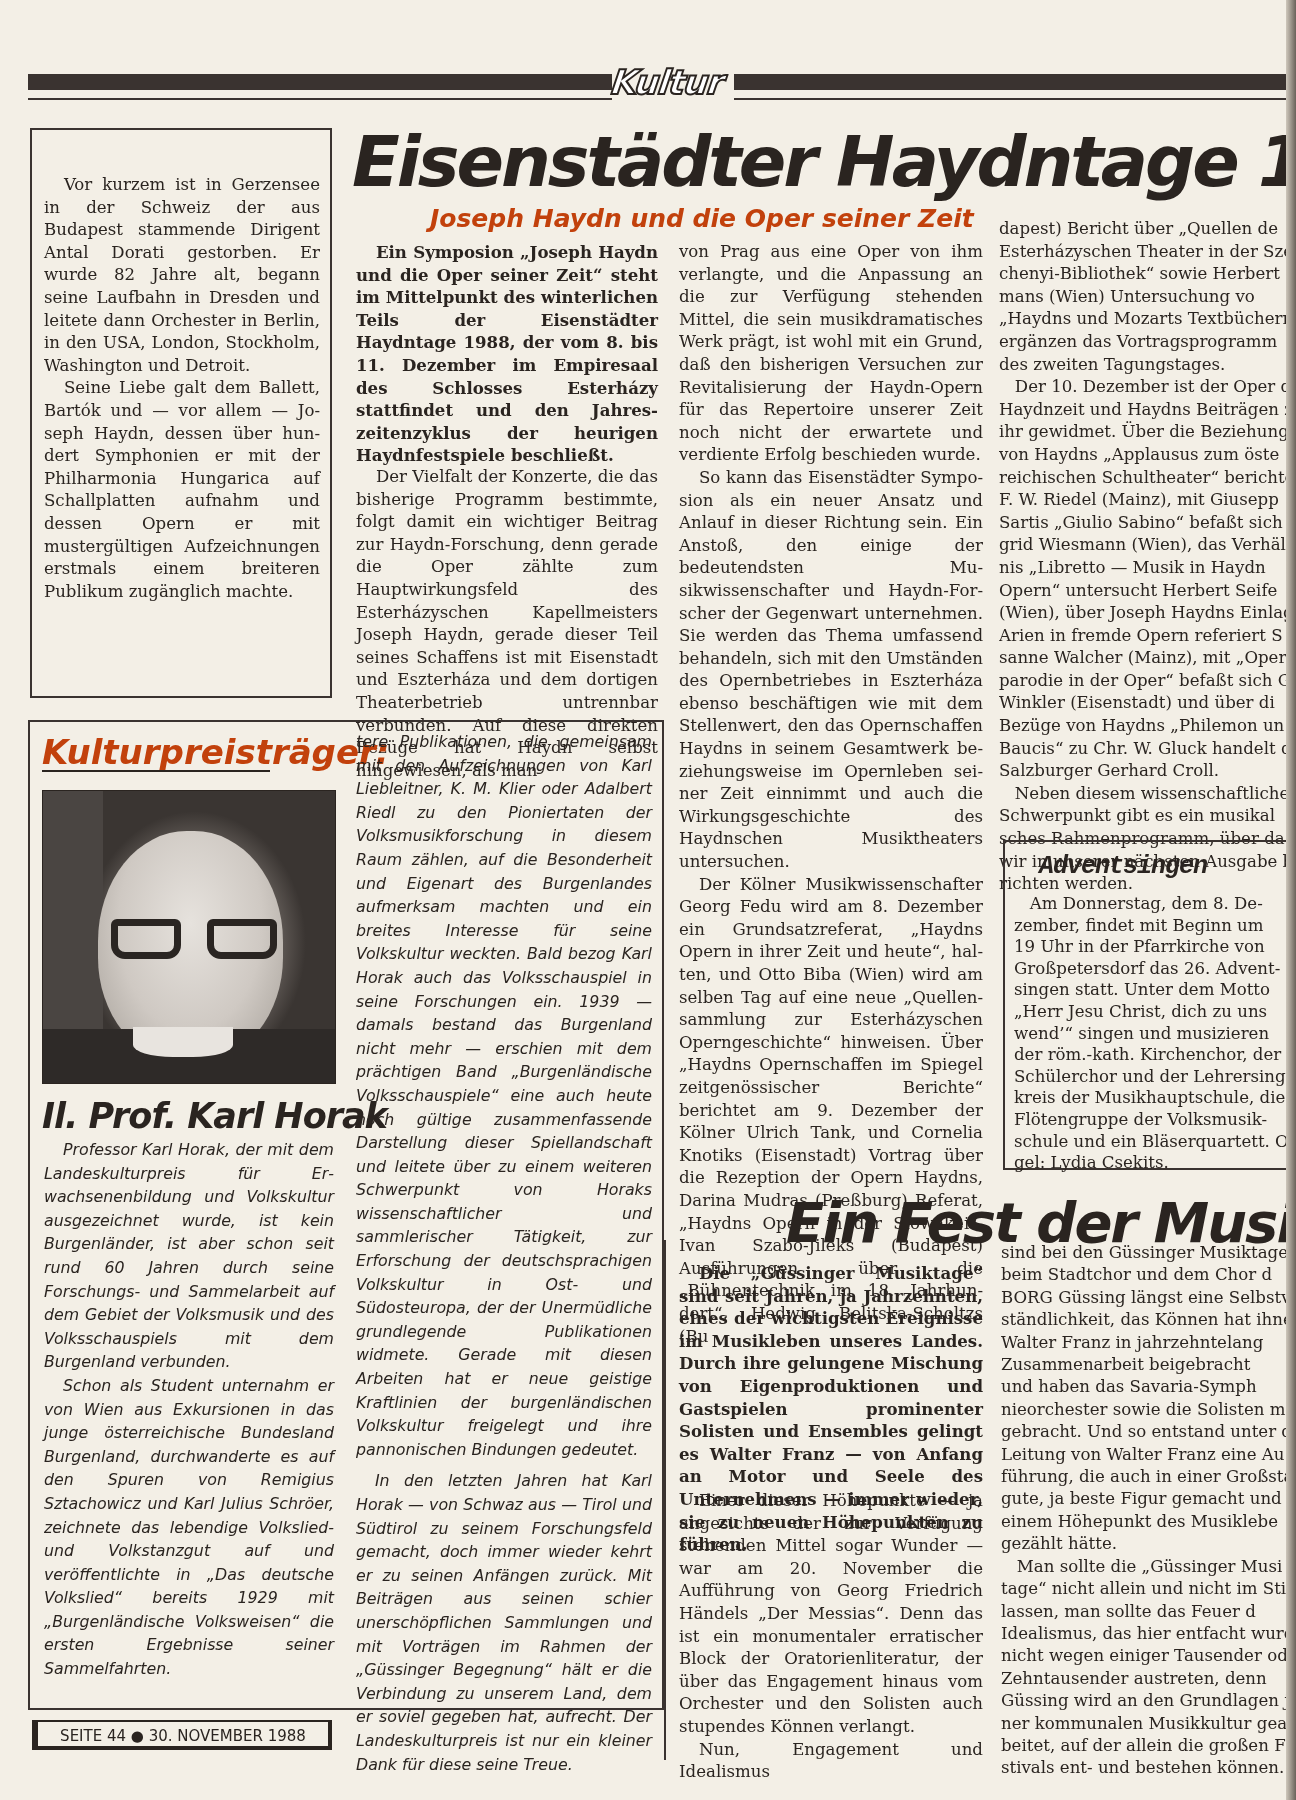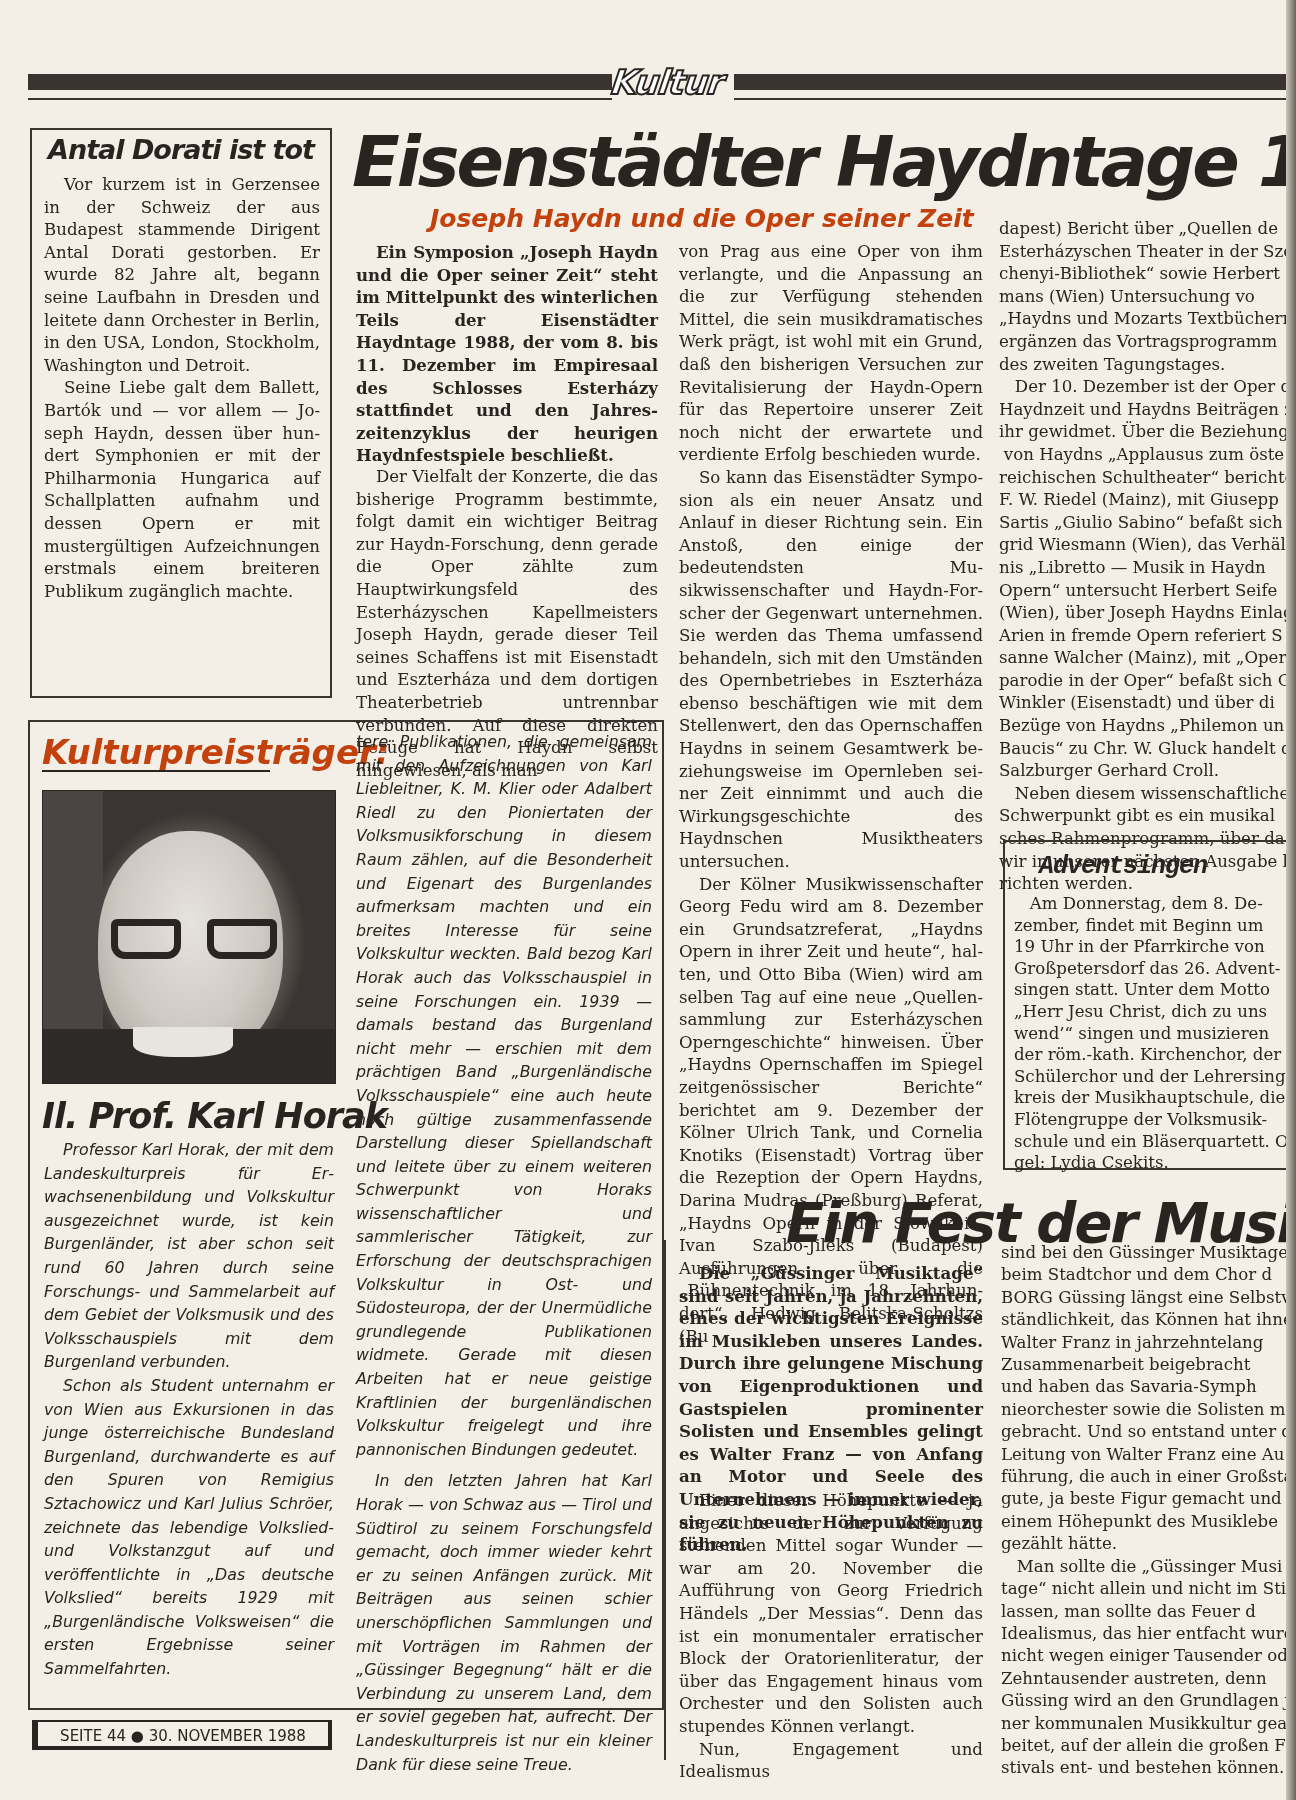--- a/index.html
+++ b/index.html
@@ -66,21 +66,20 @@
 
 <div class="page">
 
   <div class="band-thick" style="left:28px; width:584px;"></div>
   <div class="band-thick" style="left:734px; width:560px;"></div>
   <div class="band-thin" style="left:28px; width:584px;"></div>
   <div class="band-thin" style="left:734px; width:560px;"></div>
   <div class="kultur-logo">Kultur</div>
 
   <div class="box" style="left:30px; top:128px; width:302px; height:570px;"></div>
-  <div class="headline" style="left:30px; width:302px; top:134px; font-size:27px; text-align:center; letter-spacing:-1px;">Antal Dorati ist tot</div>
   <div class="col" style="left:44px; top:174px; width:276px;">
     <p>Vor kurzem ist in Gerzensee in der Schweiz der aus Budapest stammende Dirigent Antal Dorati gestorben. Er wurde 82 Jahre alt, begann seine Laufbahn in Dres­den und leitete dann Orchester in Berlin, in den USA, London, Stockholm, Washington und Detroit.</p>
     <p>Seine Liebe galt dem Ballett, Bartók und — vor allem — Jo­seph Haydn, dessen über hun­dert Symphonien er mit der Phil­harmonia Hungarica auf Schall­platten aufnahm und dessen Opern er mit mustergültigen Aufzeichnungen erstmals einem breiteren Publikum zugänglich machte.</p>
   </div>
 
   <div class="headline" style="left:352px; top:116px; font-size:70px; line-height:92px; letter-spacing:-3px;">Eisenstädter Haydntage 1988:</div>
   <div class="kicker" style="left:430px; top:204px; font-size:25px;">Joseph Haydn und die Oper seiner Zeit</div>
 
   <div class="col bold" style="left:356px; top:241px; width:302px;">
     <p>Ein Symposion „Joseph Haydn und die Oper seiner Zeit“ steht im Mittelpunkt des winterlichen Teils der Eisenstädter Haydntage 1988, der vom 8. bis 11. Dezember im Empiresaal des Schlosses Ester­házy stattfindet und den Jahres­zeitenzyklus der heurigen Haydnfestspiele beschließt.</p>
@@ -97,21 +96,21 @@
       <div style="white-space: pre;">dapest) Bericht über „Quellen de</div>
       <div style="white-space: pre;">Esterházyschen Theater in der Sze</div>
       <div style="white-space: pre;">chenyi-Bibliothek“ sowie Herbert Ze</div>
       <div style="white-space: pre;">mans (Wien) Untersuchung vo</div>
       <div style="white-space: pre;">„Haydns und Mozarts Textbüchern</div>
       <div style="white-space: pre;">ergänzen das Vortragsprogramm</div>
       <div style="white-space: pre;">des zweiten Tagungstages.</div>
       <div style="white-space: pre;">   Der 10. Dezember ist der Oper de</div>
       <div style="white-space: pre;">Haydnzeit und Haydns Beiträgen z</div>
       <div style="white-space: pre;">ihr gewidmet. Über die Beziehunge</div>
-      <div style="white-space: pre; text-align: center;">von Haydns „Applausus zum öste</div>
+      <div style="white-space: pre;">von Haydns „Applausus zum öste</div>
       <div style="white-space: pre;">reichischen Schultheater“ berichte</div>
       <div style="white-space: pre;">F. W. Riedel (Mainz), mit Giusepp</div>
       <div style="white-space: pre;">Sartis „Giulio Sabino“ befaßt sich S</div>
       <div style="white-space: pre;">grid Wiesmann (Wien), das Verhäl</div>
       <div style="white-space: pre;">nis „Libretto — Musik in Haydn</div>
       <div style="white-space: pre;">Opern“ untersucht Herbert Seife</div>
       <div style="white-space: pre;">(Wien), über Joseph Haydns Einlag</div>
       <div style="white-space: pre;">Arien in fremde Opern referiert S</div>
       <div style="white-space: pre;">sanne Walcher (Mainz), mit „Oper</div>
       <div style="white-space: pre;">parodie in der Oper“ befaßt sich G.</div>

